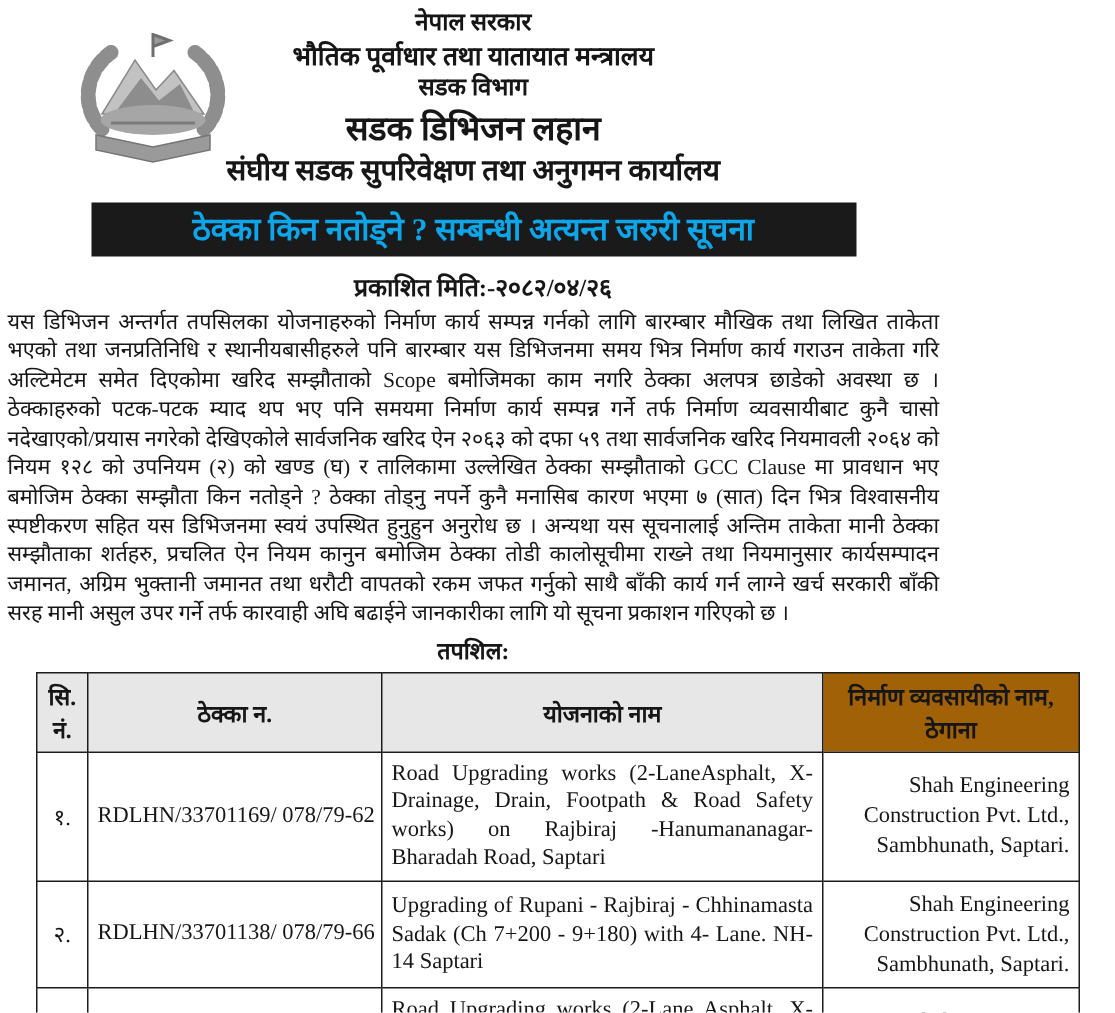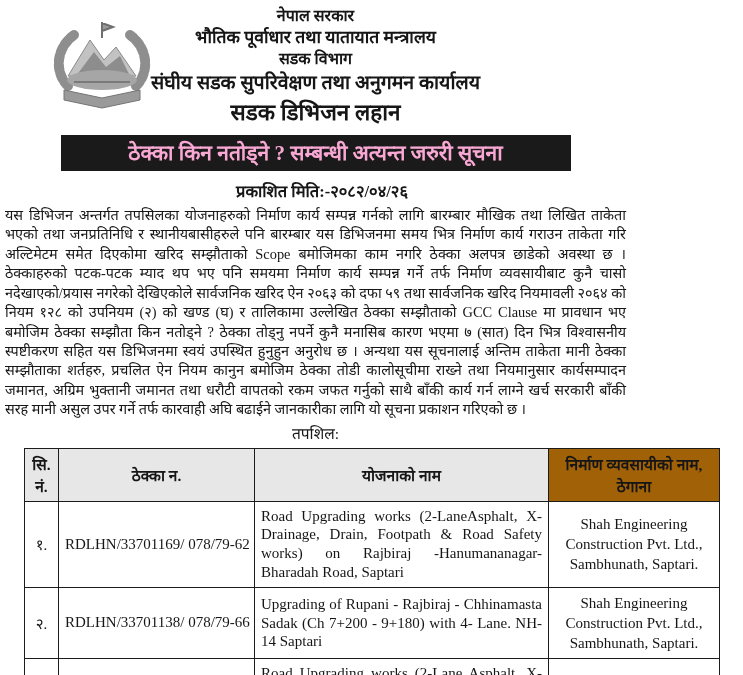--- a/index.html
+++ b/index.html
@@ -31,21 +31,21 @@
   }
 
   
   .pubdate { text-align:center; font-weight:bold; font-size:16.5px; margin-top:8px;padding-left:13px; }
   .body-text {
     margin:4px 5px 0 5px;
     text-align:justify;
     font-size:14.4px;
     line-height:19.4px;
   }
-  .detail-heading { text-align:center; font-weight:normal; font-size:15.5px; margin-top:2px; }
+  .detail-heading { text-align:center; font-weight:bold; font-size:15.5px; margin-top:2px; }
 
   
   table.notice {
     border-collapse:collapse;
     margin:4px 0 0 24px;
     width:695px;
     table-layout:fixed;
   }
   table.notice th, table.notice td {
     border:1.6px solid #1c1c1c;
@@ -58,21 +58,21 @@
     text-align:center;
   }
   table.notice td { font-size:15px; padding:5px 6px; }
   col.c1 { width:34px; }
   col.c2 { width:196px; }
   col.c3 { width:294px; }
   col.c4 { width:171px; }
   td.c-sn  { text-align:center; font-size:14.5px; }
   td.c-no  { text-align:center; white-space:nowrap; font-size:14.5px; }
   td.c-proj{ text-align:justify; line-height:1.25; }
-  td.c-con { text-align:center; line-height:1.35; }
+  td.c-con { text-align:right; line-height:1.35; }
 </style>
 </head>
 <body style="background: rgb(255, 255, 255); color: rgb(22, 22, 22);">
 
 <div class="page">
 
   <div class="header">
     <div class="emblem-wrap">
       <svg width="116" height="92" viewBox="0 0 116 92">
 
@@ -86,24 +86,24 @@
 
         <ellipse cx="58" cy="60" rx="35" ry="10" fill="#a6a6a6"></ellipse>
         <path d="M30 62 h56" stroke="#7a7a7a" stroke-width="2"></path>
 
         <path d="M20 70 L58 78 L96 70 L96 80 L58 88 L20 80 Z" fill="#9a9a9a" stroke="#757575" stroke-width="1"></path>
       </svg>
     </div>
     <div class="hline hline-1">नेपाल सरकार</div>
     <div class="hline hline-2">भौतिक पूर्वाधार तथा यातायात मन्त्रालय</div>
     <div class="hline hline-3">सडक विभाग</div>
+    <div class="hline hline-5">सडक डिभिजन लहान</div>
     <div class="hline hline-4">संघीय सडक सुपरिवेक्षण तथा अनुगमन कार्यालय</div>
-    <div class="hline hline-5">सडक डिभिजन लहान</div>
     <div>
-      <div class="banner" style="background: rgb(26, 26, 26); color: #f9a8d4; font-family: Liberation Serif, serif;">ठेक्का किन नतोड्ने ? सम्बन्धी अत्यन्त जरुरी सूचना</div>
+      <div class="banner" style="background: rgb(26, 26, 26); color: #0ea5e9; font-family: Liberation Serif, serif;">ठेक्का किन नतोड्ने ? सम्बन्धी अत्यन्त जरुरी सूचना</div>
     </div>
   </div>
 
   <div class="pubdate">प्रकाशित मिति:-२०८२/०४/२६</div>
 
   <div class="body-text">यस डिभिजन अन्तर्गत तपसिलका योजनाहरुको निर्माण कार्य सम्पन्न गर्नको लागि बारम्बार मौखिक तथा लिखित ताकेता भएको तथा जनप्रतिनिधि र स्थानीयबासीहरुले पनि बारम्बार यस डिभिजनमा समय भित्र निर्माण कार्य गराउन ताकेता गरि अल्टिमेटम समेत दिएकोमा खरिद सम्झौताको Scope बमोजिमका काम नगरि ठेक्का अलपत्र छाडेको अवस्था छ । ठेक्काहरुको पटक-पटक म्याद थप भए पनि समयमा निर्माण कार्य सम्पन्न गर्ने तर्फ निर्माण व्यवसायीबाट कुनै चासो नदेखाएको/प्रयास नगरेको देखिएकोले सार्वजनिक खरिद ऐन २०६३ को दफा ५९ तथा सार्वजनिक खरिद नियमावली २०६४ को नियम १२८ को उपनियम (२) को खण्ड (घ) र तालिकामा उल्लेखित ठेक्का सम्झौताको GCC Clause  मा प्रावधान भए बमोजिम ठेक्का सम्झौता किन नतोड्ने ? ठेक्का तोड्नु नपर्ने कुनै मनासिब कारण भएमा ७ (सात) दिन भित्र विश्वासनीय स्पष्टीकरण सहित यस डिभिजनमा स्वयं उपस्थित हुनुहुन अनुरोध छ । अन्यथा यस सूचनालाई अन्तिम ताकेता मानी ठेक्का सम्झौताका शर्तहरु, प्रचलित ऐन नियम कानुन बमोजिम ठेक्का तोडी कालोसूचीमा राख्ने तथा नियमानुसार कार्यसम्पादन जमानत, अग्रिम भुक्तानी जमानत तथा धरौटी वापतको रकम जफत गर्नुको साथै बाँकी कार्य गर्न लाग्ने खर्च सरकारी बाँकी सरह मानी असुल उपर गर्ने तर्फ कारवाही अघि बढाईने जानकारीका लागि यो सूचना प्रकाशन गरिएको छ ।</div>
 
   <div class="detail-heading">तपशिल:</div>
 
   <table class="notice">

